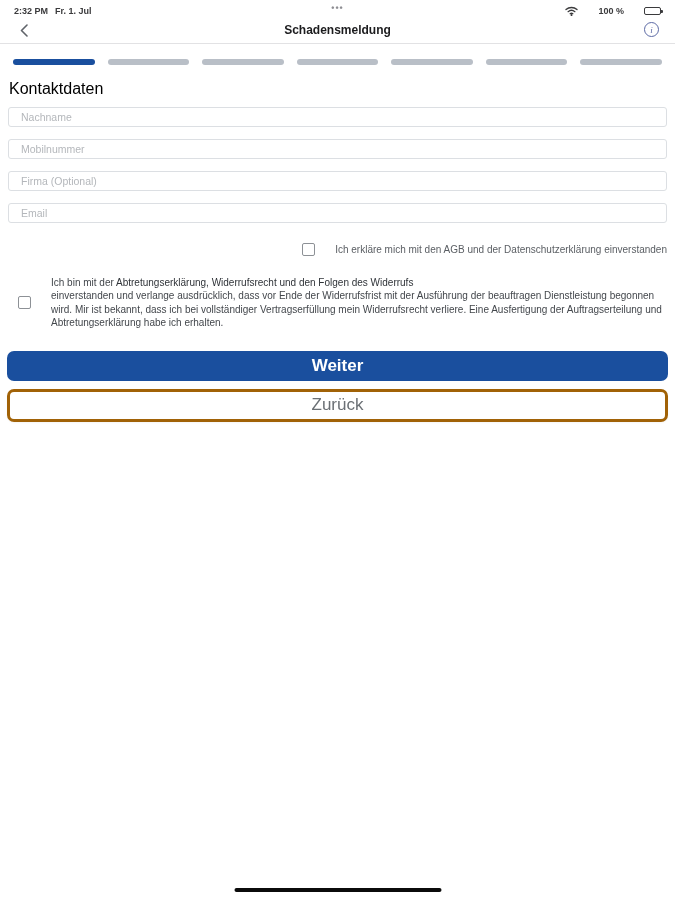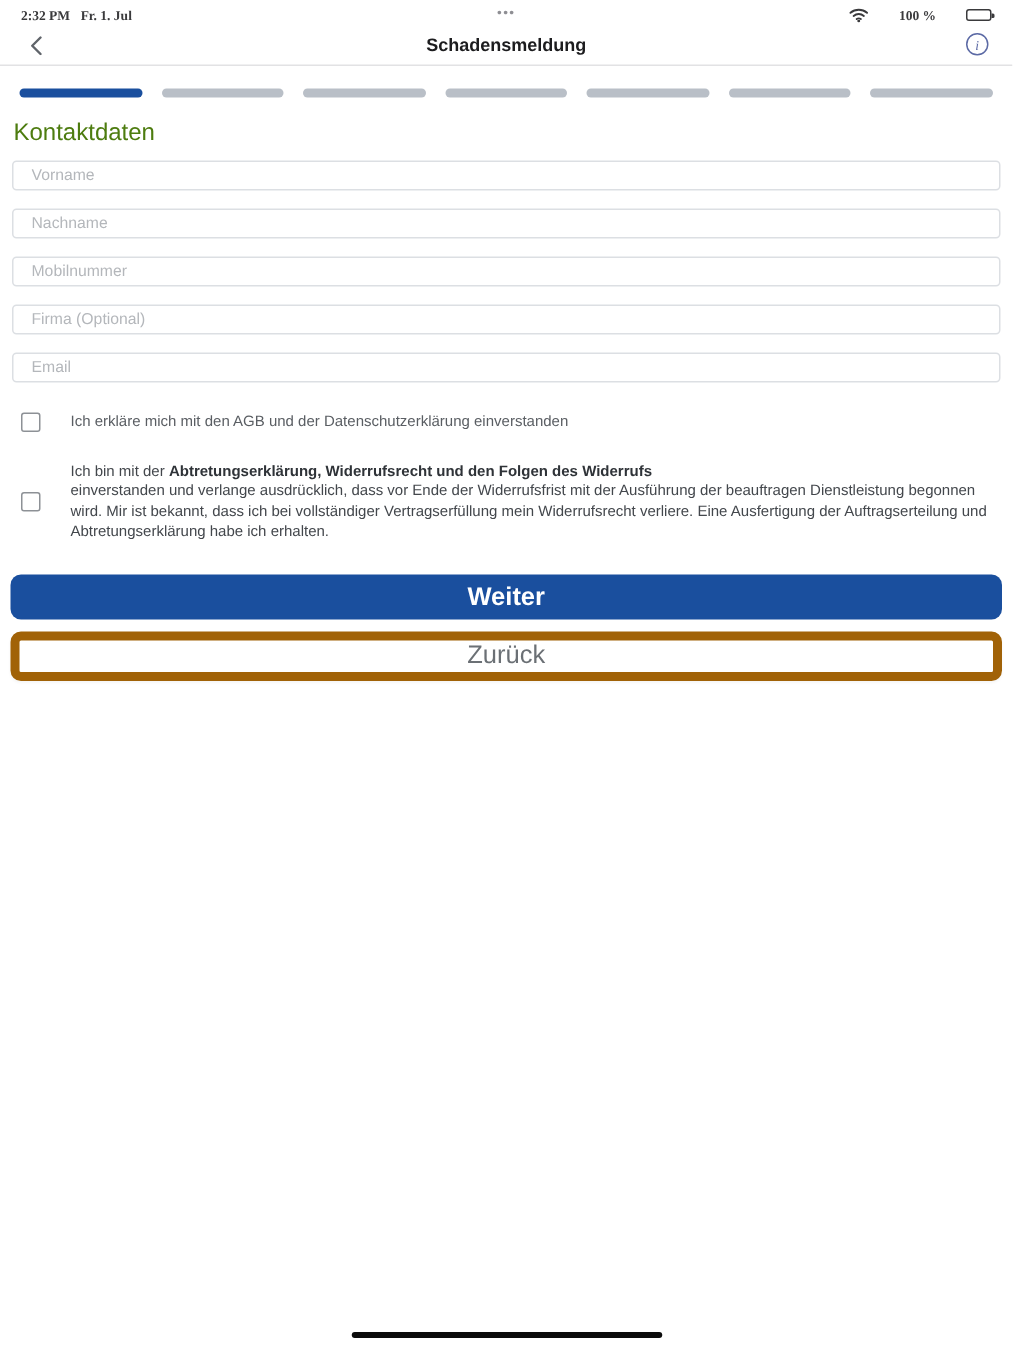--- a/index.html
+++ b/index.html
@@ -1,22 +1,22 @@
 <!DOCTYPE html>
 <html><head>
 <meta charset="utf-8">
 <style>
   * { margin:0; padding:0; box-sizing:border-box; }
   html,body { width:675px; height:900px; background:#ffffff; overflow:hidden;
     font-family:"Liberation Sans","DejaVu Sans",sans-serif; -webkit-font-smoothing:antialiased; }
   body { position:relative; }
 
   
-  .status-bar { height:16px; display:flex; align-items:center; justify-content:space-between;
-    padding:3px 14px 0 14px; font-size:9px; color:#3a3a3c; font-weight:600;font-family:Liberation Serif, serif; }
+  .status-bar { height:16px; display:flex; align-items:flex-end; justify-content:space-between;
+    padding:3px 14px 0 14px; font-size:9px; color:#3a3a3c; font-weight:600; }
   .status-left { display:flex; gap:7px; }
   .status-center { position:absolute; left:50%; transform:translateX(-50%); top:3px;
     color:#8e8e93; font-size:9px; letter-spacing:1px; }
   .status-right { display:flex; align-items:center; gap:20px; }
   .battery { width:17px; height:8px; border:1px solid #3a3a3c; border-radius:2px; position:relative; padding:1px; }
   .battery-fill { width:100%; height:100%; background:#000; border-radius:1px; }
   .battery-tip { position:absolute; right:-3px; top:2px; width:2px; height:3px; background:#3a3a3c; border-radius:0 1px 1px 0; }
 
   
   .nav-bar { height:28px; position:relative; border-bottom:1px solid #e2e2e4; }
@@ -26,45 +26,45 @@
     display:flex; align-items:center; justify-content:center; }
   .info-btn { position:absolute; right:16px; top:6px; width:15px; height:15px; border:1px solid #5c6aa5;
     border-radius:50%; color:#5c6aa5; font-size:9px; font-style:italic; font-family:"Liberation Serif",serif;
     display:flex; align-items:center; justify-content:center; cursor:pointer; }
 
   
   .progress { display:flex; gap:13px; margin:15px 13px 0 13px; }
   .progress .seg { flex:1; height:6px; border-radius:3px; }
 
   
-  .page-heading { margin:15px 8px 9px 9px; font-size:16px; font-weight:400; color:#4d7c0f; }
+  .page-heading { margin:15px 8px 9px 9px; font-size:16px; font-weight:400; color:#000000; }
 
   
   .fields { margin:0 8px; }
   .fields input { display:block; width:100%; height:20px; margin-bottom:12px;
     border:1px solid #dcdfe3; border-radius:3px; padding:0 12px; font-size:10.5px;
     color:#3c4043; background:#fff; outline:none; font-family:inherit; }
   .fields input::placeholder { color:#b4b7bb; }
 
   
-  .cb-row { display:flex; align-items:center; margin:16px 8px; }
+  .cb-row { display:flex; align-items:center; margin:16px 8px;justify-content:flex-end; }
   .cb-row.first { margin-top:20px; }
   .cb-row.second { margin-top:19px; }
   .cb-box { flex:0 0 13px; width:13px; height:13px; border:1.5px solid #8d9196; border-radius:2px;
     margin-left:6px; cursor:pointer; background:#fff; }
   .cb-label { margin-left:20px; font-size:10px; color:#5a5e63; line-height:13.5px; }
   .cb-label.long { color:#43474c; max-width:616px; }
-  .cb-label.long strong { font-weight:700; color:#2f3338; }
+  .cb-label.long strong { font-weight:400; color:#2f3338; }
 
   
   .btn { display:flex; align-items:center; justify-content:center; cursor:pointer;
     border-radius:7px; font-size:17px; }
   .btn-primary { margin:21px 7px 0 7px; height:30px; background:#1a4f9e; color:#ffffff; font-weight:700; }
   .btn-secondary { margin:8px 7px 0 7px; height:33px; background:#ffffff; color:#6b7075;
-    border:6px solid #a16207; box-shadow:0 1px 2px rgba(0,0,0,0.04); }
+    border:3px solid #a16207; box-shadow:0 1px 2px rgba(0,0,0,0.04); }
 
   
   .home-indicator { position:absolute; bottom:8px; left:50%; transform:translateX(-50%);
     width:207px; height:4px; border-radius:2px; background:#0b0b0b; cursor:grab; }
 
   svg { display:block; }
 </style>
 </head>
 <body>
 
@@ -108,21 +108,20 @@
     <div class="seg" style="background: rgb(185, 191, 199);"></div>
     <div class="seg" style="background: rgb(185, 191, 199);"></div>
     <div class="seg" style="background: rgb(185, 191, 199);"></div>
     <div class="seg" style="background: rgb(185, 191, 199);"></div>
     <div class="seg" style="background: rgb(185, 191, 199);"></div>
   </div>
 
 <div class="page-heading">Kontaktdaten</div>
 
 <div class="fields">
-  <input type="text" placeholder="Vorname" style="">
   <input type="text" placeholder="Nachname" style="">
   <input type="text" placeholder="Mobilnummer" style="">
   <input type="text" placeholder="Firma (Optional)" style="">
   <input type="text" placeholder="Email" style="">
 </div>
 
 <div class="cb-row first">
   <div class="cb-box"></div>
   <div class="cb-label">Ich erkläre mich mit den AGB und der Datenschutzerklärung einverstanden</div>
 </div>

